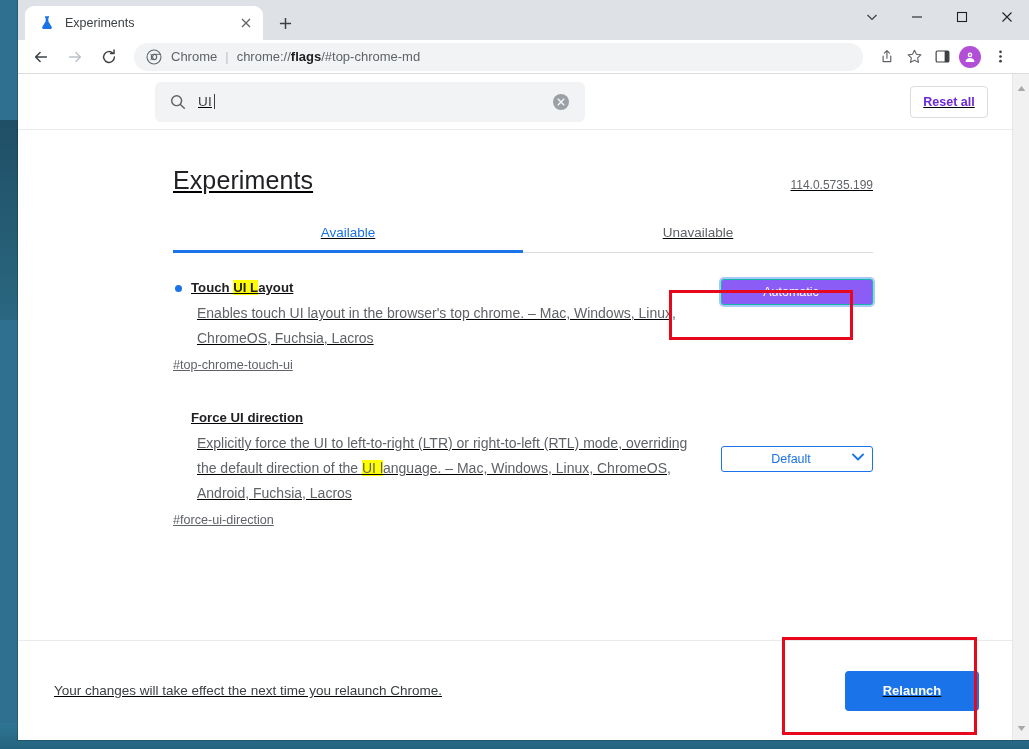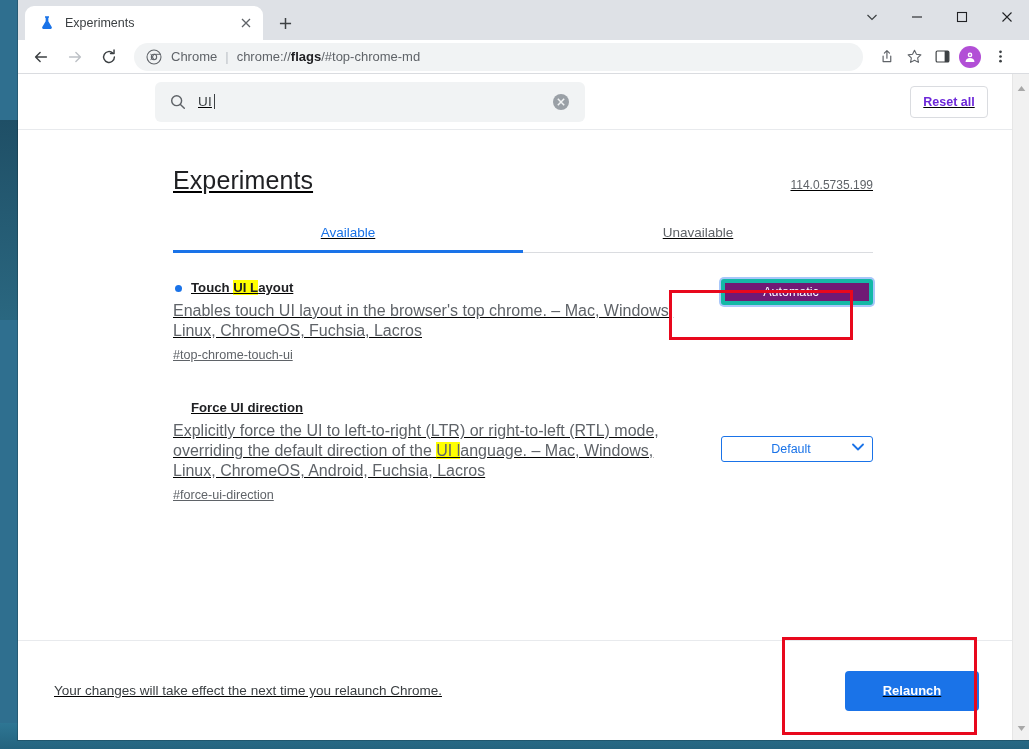--- a/index.html
+++ b/index.html
@@ -135,42 +135,42 @@
   .flag-main { width: 520px; }
   .flag-name {
     font-size: 13.2px; font-weight: 700; color: #202124; position: relative;
     padding-left: 0; line-height: 18px; margin-left: 18px;
   }
   .flag.has-dot .flag-name { padding-left: 0; }
   .dot {
     position: absolute; left: -16px; top: 6px; width: 7px; height: 7px;
     border-radius: 50%; background: #1a73e8;
   }
-  .flag-desc { font-size: 16px; color: #5f6368; line-height: 20px; margin-top: 4px; }
+  .flag-desc { font-size: 14px; color: #5f6368; line-height: 25px; margin-top: 4px; margin-left: 24px; }
   mark { background: #ffff00; color: #202124; }
   .flag-desc mark { color: #5f6368; }
   .flag-id {
     display: inline-block; margin-top: 7px; font-size: 12.6px;
     color: #5f6368; text-decoration: underline;
   }
   .flag-ctrl { flex: 1; display: flex; justify-content: flex-end; }
 
   select.flag-select {
     -webkit-appearance: none; appearance: none;
     width: 152px; height: 26px; border-radius: 3px;
     font-family: "Liberation Sans", sans-serif; font-size: 12.5px;
     text-align: center; text-align-last: center;
     background-repeat: no-repeat; background-position: right 9px center;
     padding: 0 18px 0 6px;
   }
   select.normal {
     border: 1px solid #1a73e8; background-color: #fff; color: #1a73e8; margin-top: 7px;
   }
   select.focused {
-    border: 4px solid #14b8a6; background-color: #701a75; color: #ffffff;
+    border: 1px solid #14b8a6; background-color: #8b5cf6; color: #ffffff;
     box-shadow: 0 0 0 2px #a8c7fa;
   }
   .sel-wrap { position: relative; display: inline-block; }
   .sel-wrap .chev { position: absolute; right: 9px; top: 50%; transform: translateY(-50%); pointer-events: none; }
 
   
   #bottom-bar {
     height: 100px; flex: none; border-top: 1px solid #e8eaed;
     display: flex; align-items: center; padding: 0 33px 0 36px; background: #fff;
   }

